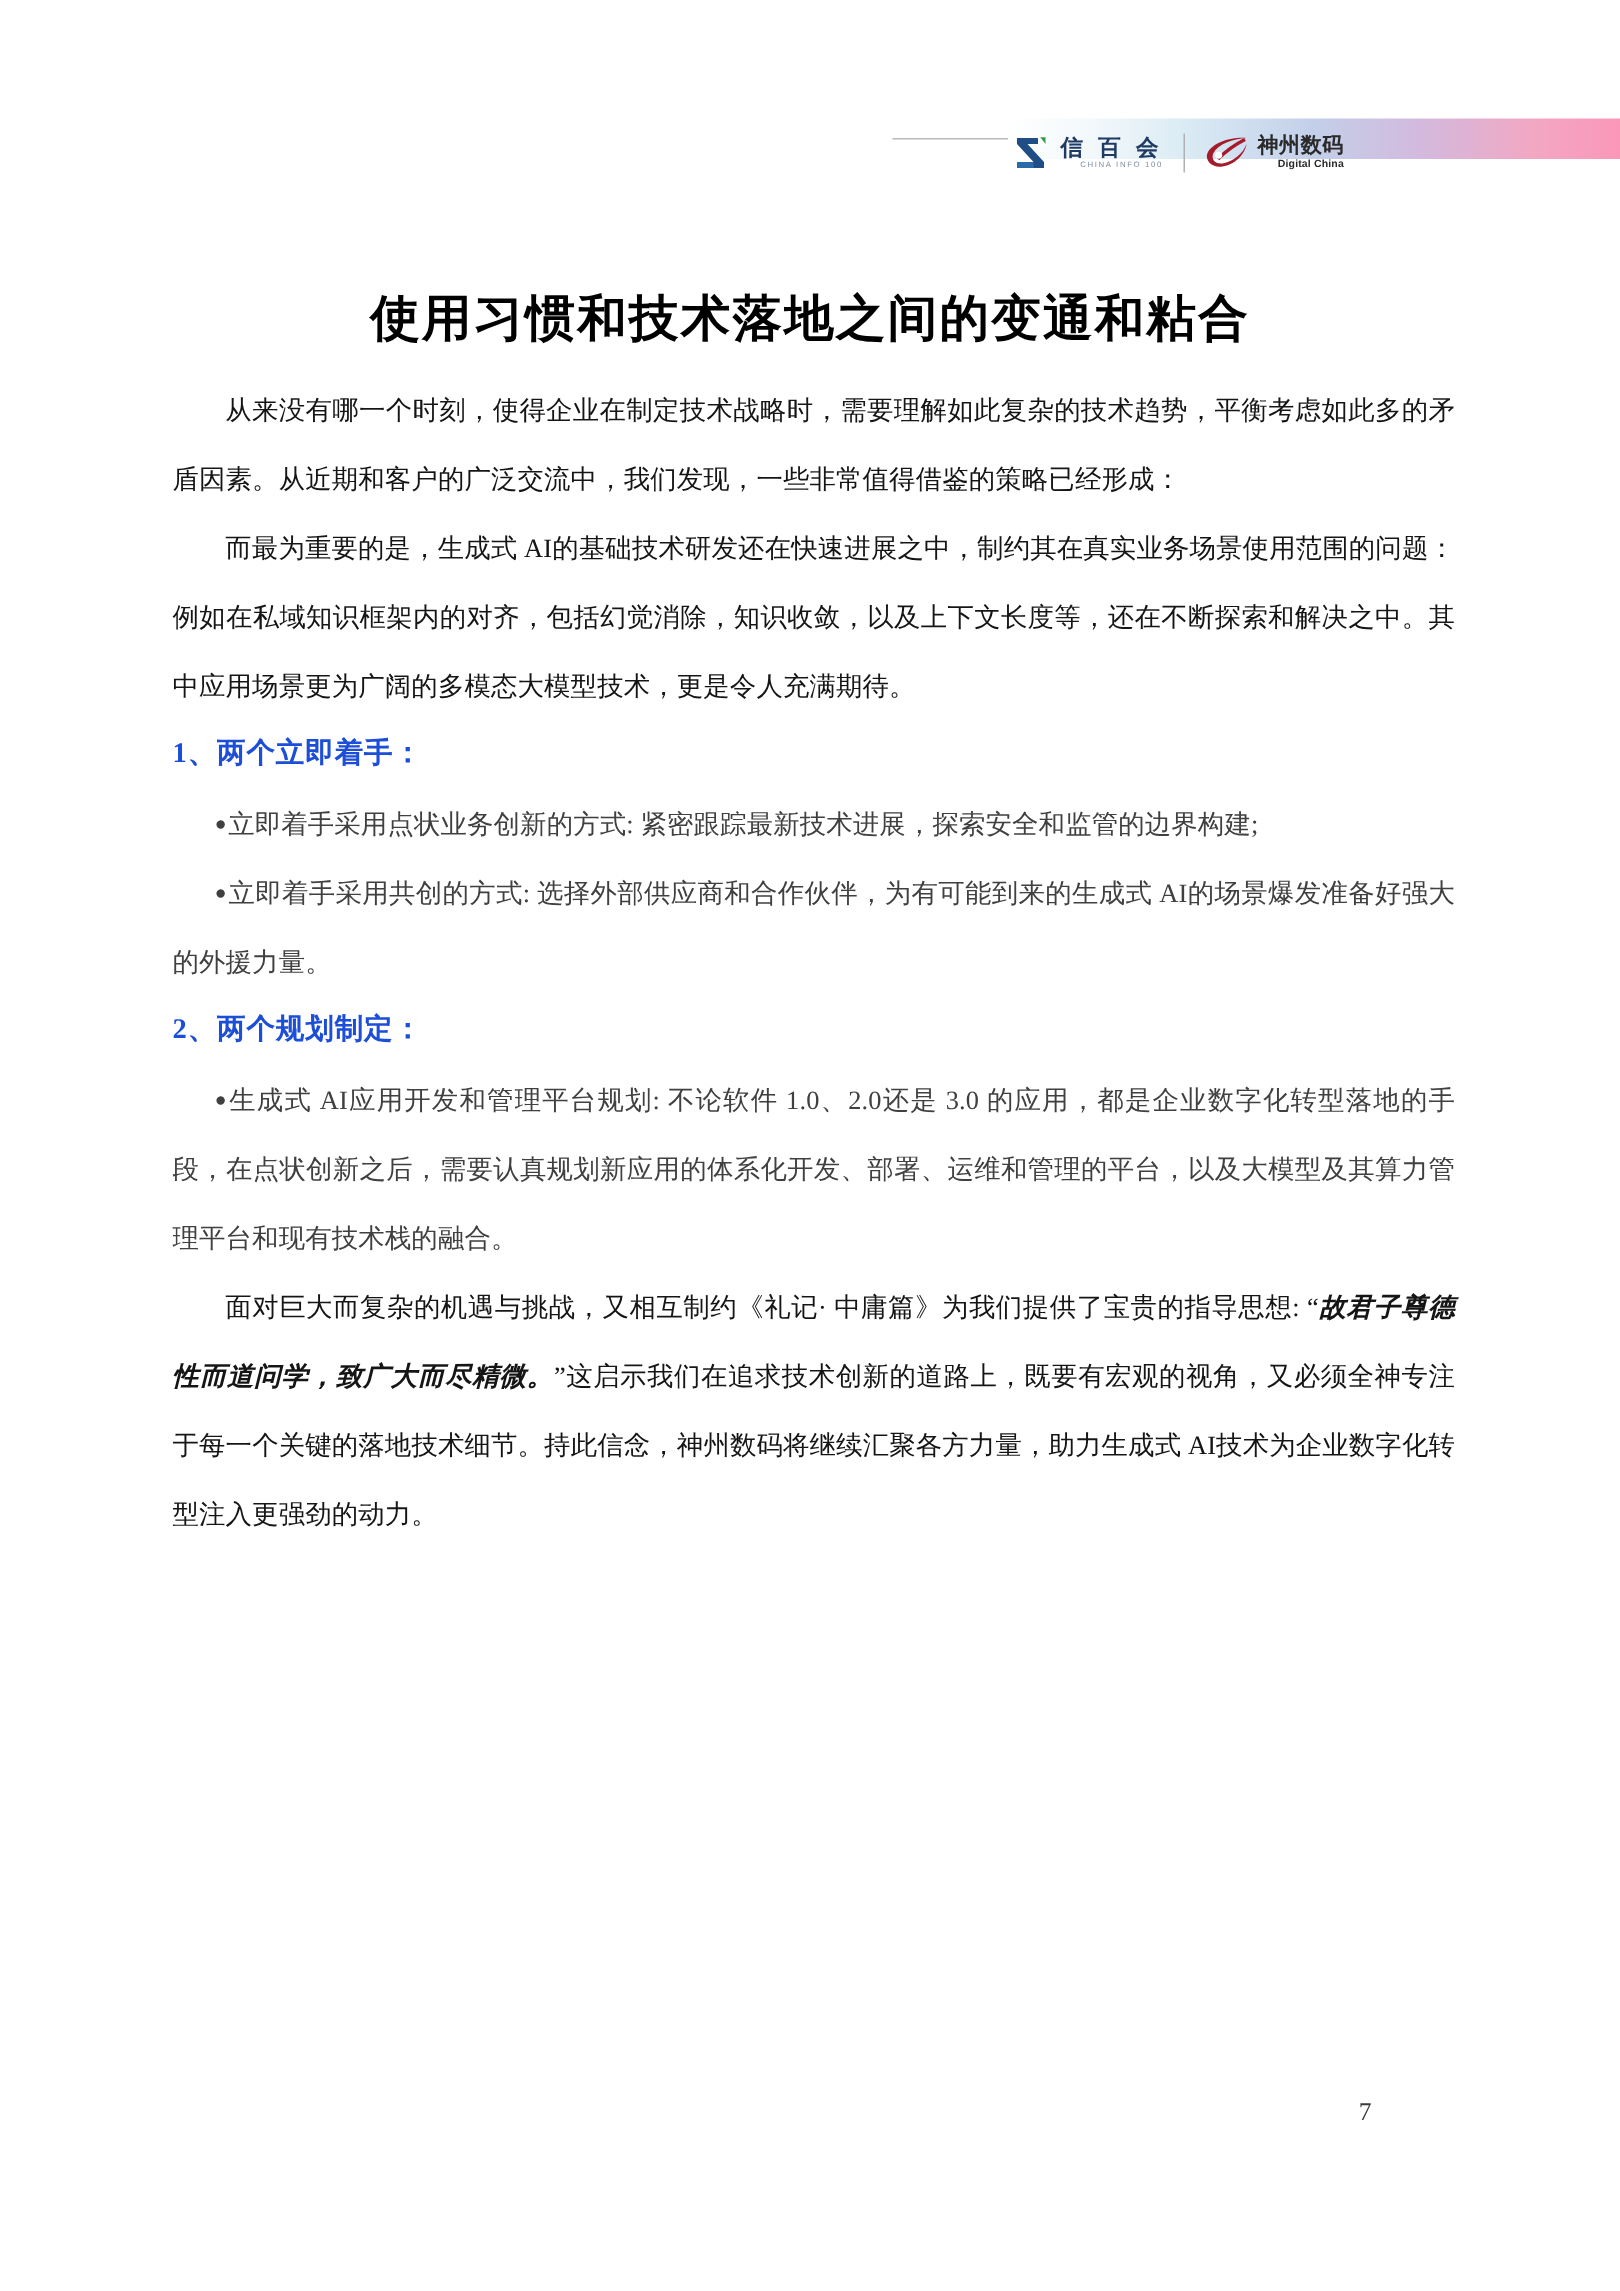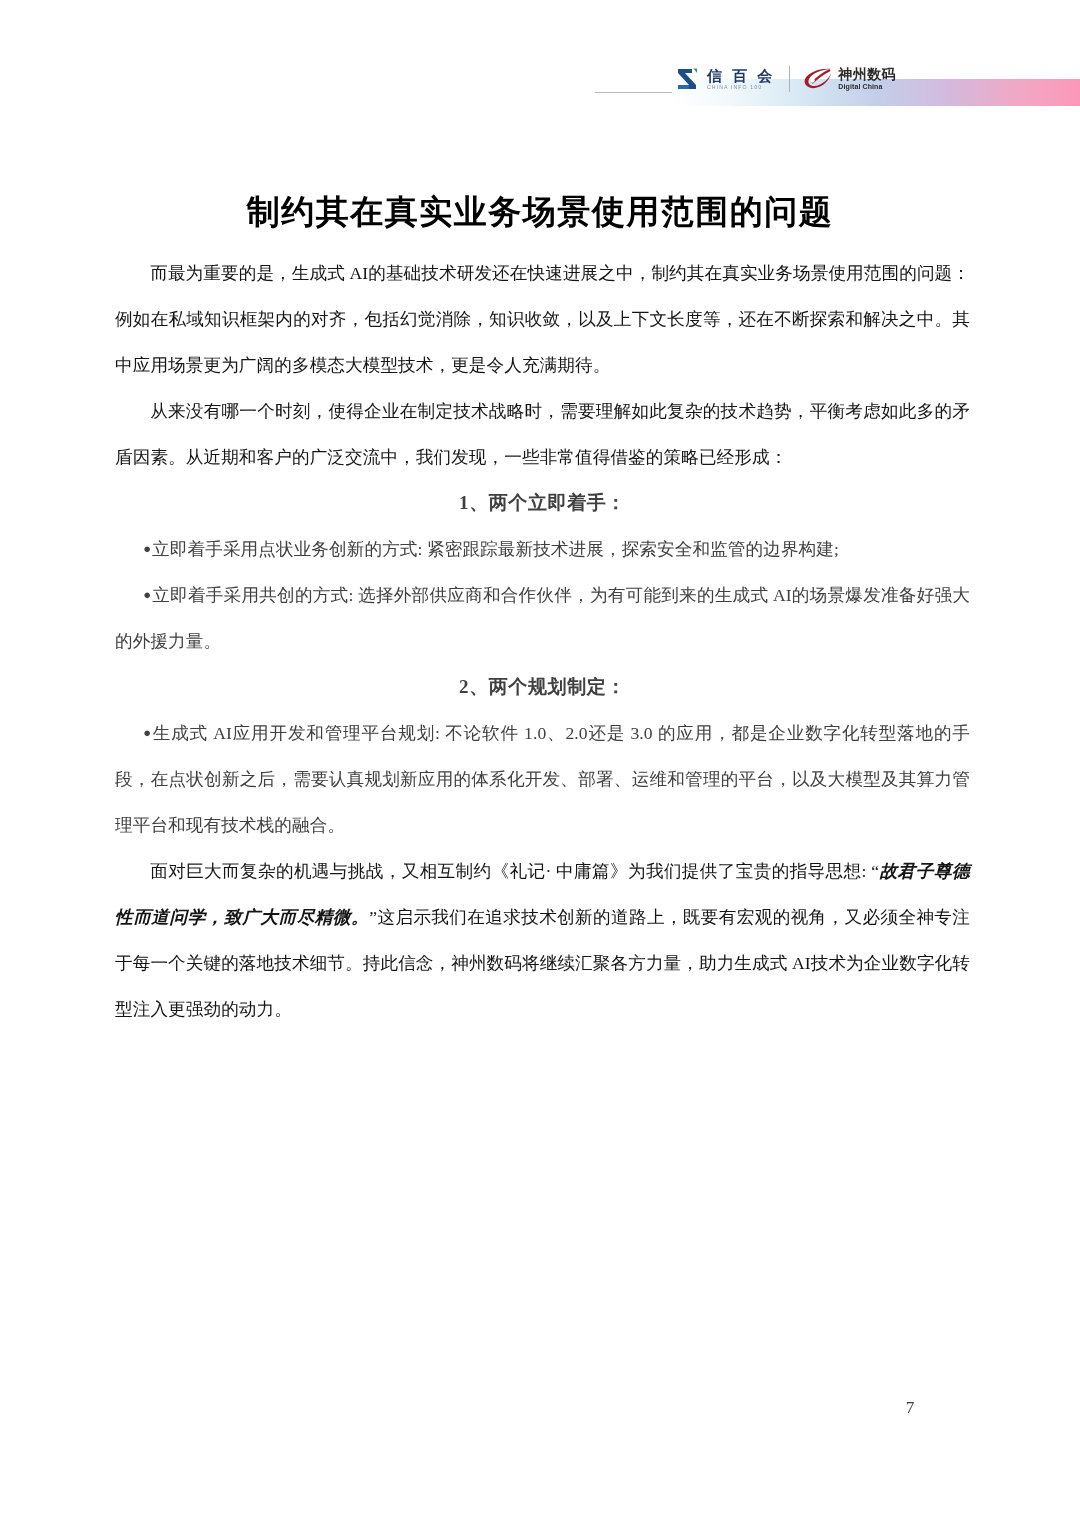--- a/index.html
+++ b/index.html
@@ -42,25 +42,26 @@
         #ffffff 0%,
         #f2f8fb 14%,
         #d9eaf4 30%,
         #c3cfe9 50%,
         #d4b9dd 68%,
         #f2a7c3 86%,
         #fb97b9 100%);
   }
   .header-logos {
     position: absolute;
-    top: 60px;
+    top: 83px;
     left: 676px;
     display: flex;
     align-items: center;
     height: 38px;
+    text-align: right;
   }
   .logo-block {
     display: flex;
     align-items: center;
   }
   .logo-mark-cbh {
     width: 26px;
     height: 26px;
     position: relative;
     margin-right: 5px;
@@ -151,22 +152,21 @@
     letter-spacing: 0.1px;
     color: #151515;
   }
 
   .heading-num {
     font-size: 19px;
     font-weight: 700;
     line-height: 46px;
     margin: 0;
     letter-spacing: 0.6px;
-    color: #404040;
-    text-align: center;
+    color: #1d4ed8;
   }
 
   .bullet-para {
     font-size: 17.6px;
     line-height: 46px;
     text-align: justify;
     text-justify: inter-ideograph;
     text-indent: 1.6em;
     margin: 0;
     letter-spacing: 0.1px;
@@ -235,29 +235,29 @@
       </div>
       <div class="logo-text-dc">
         <span class="logo-cn-dc">神州数码</span>
         <span class="logo-en-dc">Digital China</span>
       </div>
     </div>
 
   </div>
 </div>
 
-<h1 class="doc-title">制约其在真实业务场景使用范围的问题</h1>
+<h1 class="doc-title">使用习惯和技术落地之间的变通和粘合</h1>
 
 <div class="content">
 
 
+  <p class="para">从来没有哪一个时刻，使得企业在制定技术战略时，需要理解如此复杂的技术趋势，平衡考虑如此多的矛盾因素。从近期和客户的广泛交流中，我们发现，一些非常值得借鉴的策略已经形成：</p>
+
   <p class="para">而最为重要的是，生成式 AI的基础技术研发还在快速进展之中，制约其在真实业务场景使用范围的问题：例如在私域知识框架内的对齐，包括幻觉消除，知识收敛，以及上下文长度等，还在不断探索和解决之中。其中应用场景更为广阔的多模态大模型技术，更是令人充满期待。</p>
 
-  <p class="para">从来没有哪一个时刻，使得企业在制定技术战略时，需要理解如此复杂的技术趋势，平衡考虑如此多的矛盾因素。从近期和客户的广泛交流中，我们发现，一些非常值得借鉴的策略已经形成：</p>
-
   <p class="heading-num">1、两个立即着手：</p>
 
   <p class="bullet-para"><span class="bullet-dot">●</span><span>立即着手采用点状业务创新的方式: 紧密跟踪最新技术进展，探索安全和监管的边界构建;</span></p>
 
   <p class="bullet-para"><span class="bullet-dot">●</span><span>立即着手采用共创的方式: 选择外部供应商和合作伙伴，为有可能到来的生成式 AI的场景爆发准备好强大的外援力量。</span></p>
 
   <p class="heading-num">2、两个规划制定：</p>
 
 
   <p class="bullet-para"><span class="bullet-dot">●</span><span>生成式 AI应用开发和管理平台规划: 不论软件 1.0、2.0还是 3.0 的应用，都是企业数字化转型落地的手段，在点状创新之后，需要认真规划新应用的体系化开发、部署、运维和管理的平台，以及大模型及其算力管理平台和现有技术栈的融合。</span></p>

